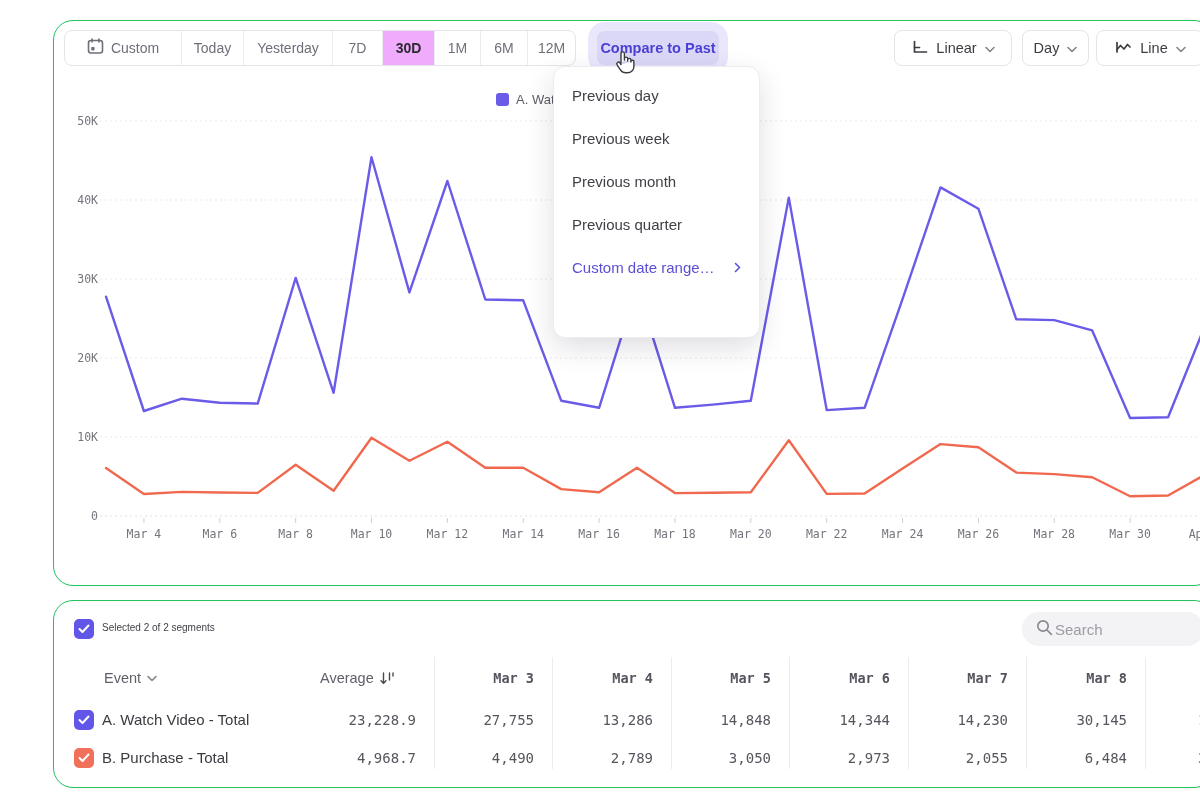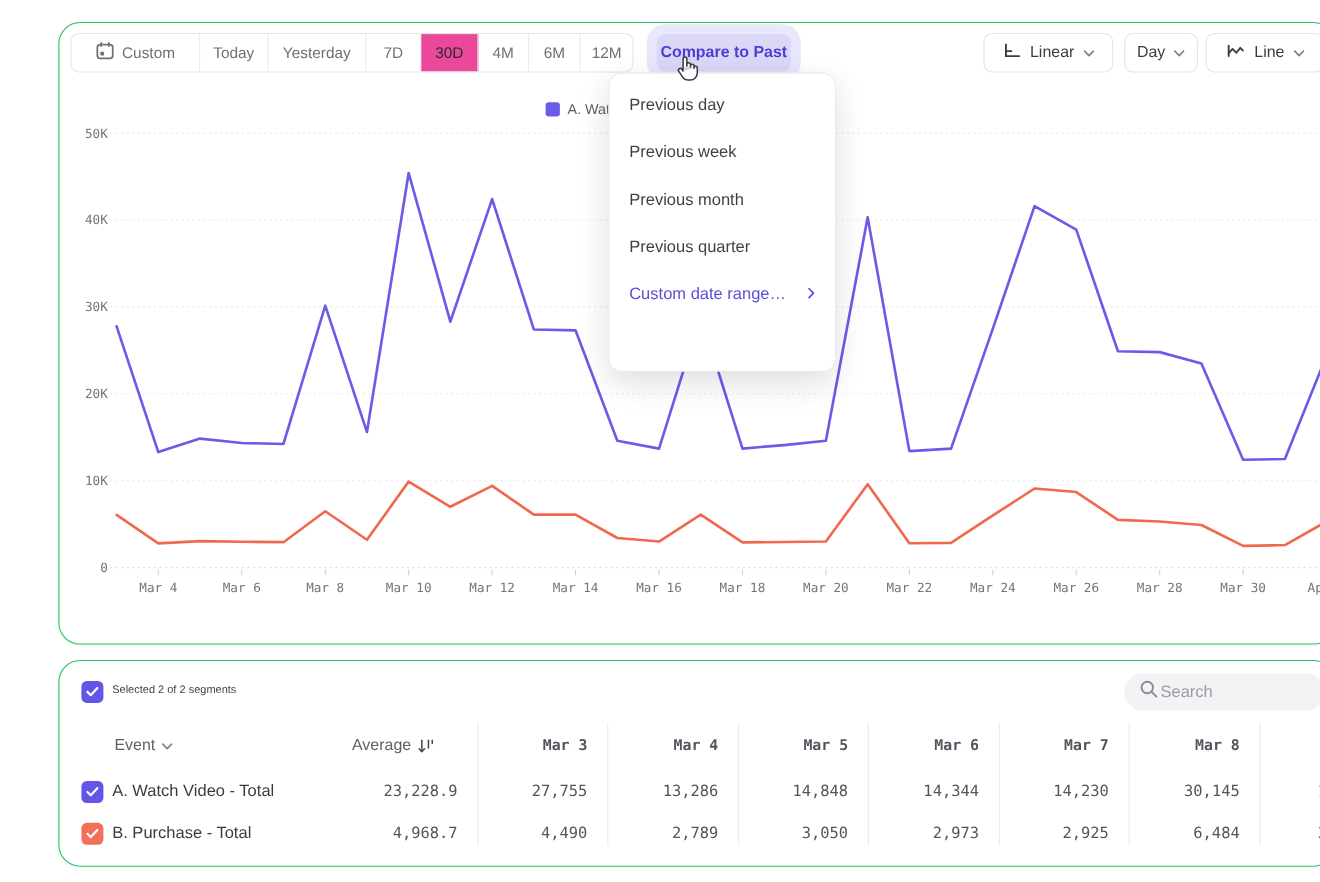--- a/index.html
+++ b/index.html
@@ -10,21 +10,21 @@
   #chart-card { left:20px; top:20px; width:1161px; height:566px; }
   #table-card { left:20px; top:600px; width:1161px; height:188px; overflow:hidden; }
 
   
   #preset-group { position:absolute; left:10px; top:9px; height:36px; display:flex;
     border:1px solid #e4e4e9; border-radius:8px; overflow:hidden; background:#fff; }
   .seg { display:flex; align-items:center; justify-content:center; gap:7px;
     font-size:14px; color:#6f6f79; border-right:1px solid #ebebef; cursor:pointer;
     white-space:nowrap; }
   .seg:last-child { border-right:none; }
-  .seg.active { background:#ec4899; color:#29292f; font-weight:normal; }
+  .seg.active { background:#f0abfc; color:#29292f; font-weight:bold; }
   .seg svg { flex:0 0 auto; }
 
   #compare-btn { position:absolute; left:543px; top:10px; width:122px; height:34px;
     background:#dbd7f6; border-radius:8px; color:#4c40d4; font-size:14.5px; font-weight:bold;
     display:flex; align-items:center; justify-content:center; cursor:pointer;
     box-shadow:0 0 0 9px rgba(120,106,235,.16); }
 
   .tool-btn { position:absolute; top:9px; height:36px; border:1px solid #e4e4e9;
     border-radius:8px; background:#fff; display:flex; align-items:center;
     justify-content:center; gap:8px; font-size:14.5px; color:#3c3c43; cursor:pointer; }
@@ -97,21 +97,21 @@
       <div class="seg" style="width: 89px;">
         <span>Yesterday</span>
       </div>
       <div class="seg" style="width: 50px;">
         <span>7D</span>
       </div>
       <div class="seg active" style="width: 52px;">
         <span>30D</span>
       </div>
       <div class="seg" style="width: 46px;">
-        <span>4M</span>
+        <span>1M</span>
       </div>
       <div class="seg" style="width: 47px;">
         <span>6M</span>
       </div>
       <div class="seg" style="width: 47px; align-items: center;">
         <span>12M</span>
       </div>
     </div>
 
   <div id="compare-btn">Compare to Past</div>
@@ -305,17 +305,17 @@
         <svg width="12" height="10" viewBox="0 0 12 10">
           <path d="M1.5 5 L4.5 8 L10.5 1.5" fill="none" stroke="#fff" stroke-width="2" stroke-linecap="round" stroke-linejoin="round"></path>
         </svg>
       </div>
       <div class="row-name" style="top: 148px;">B. Purchase - Total</div>
       <div class="cell" style="left: 252px; width: 110px; top: 149px;">4,968.7</div>
       <div class="cell" style="left: 390px; width: 90px; top: 149px;">4,490</div>
       <div class="cell" style="left: 509px; width: 90px; top: 149px;">2,789</div>
       <div class="cell" style="left: 627px; width: 90px; top: 149px;">3,050</div>
       <div class="cell" style="left: 746px; width: 90px; top: 149px;">2,973</div>
-      <div class="cell" style="left: 864px; width: 90px; top: 149px;">2,925</div>
+      <div class="cell" style="left: 864px; width: 90px; top: 149px;">2,055</div>
       <div class="cell" style="left: 983px; width: 90px; top: 149px;">6,484</div>
       <div class="cell" style="left: 1144px; width: 60px; top: 149px; text-align: left;">3,</div>
     </div>
 </div>
 
 </body></html>

